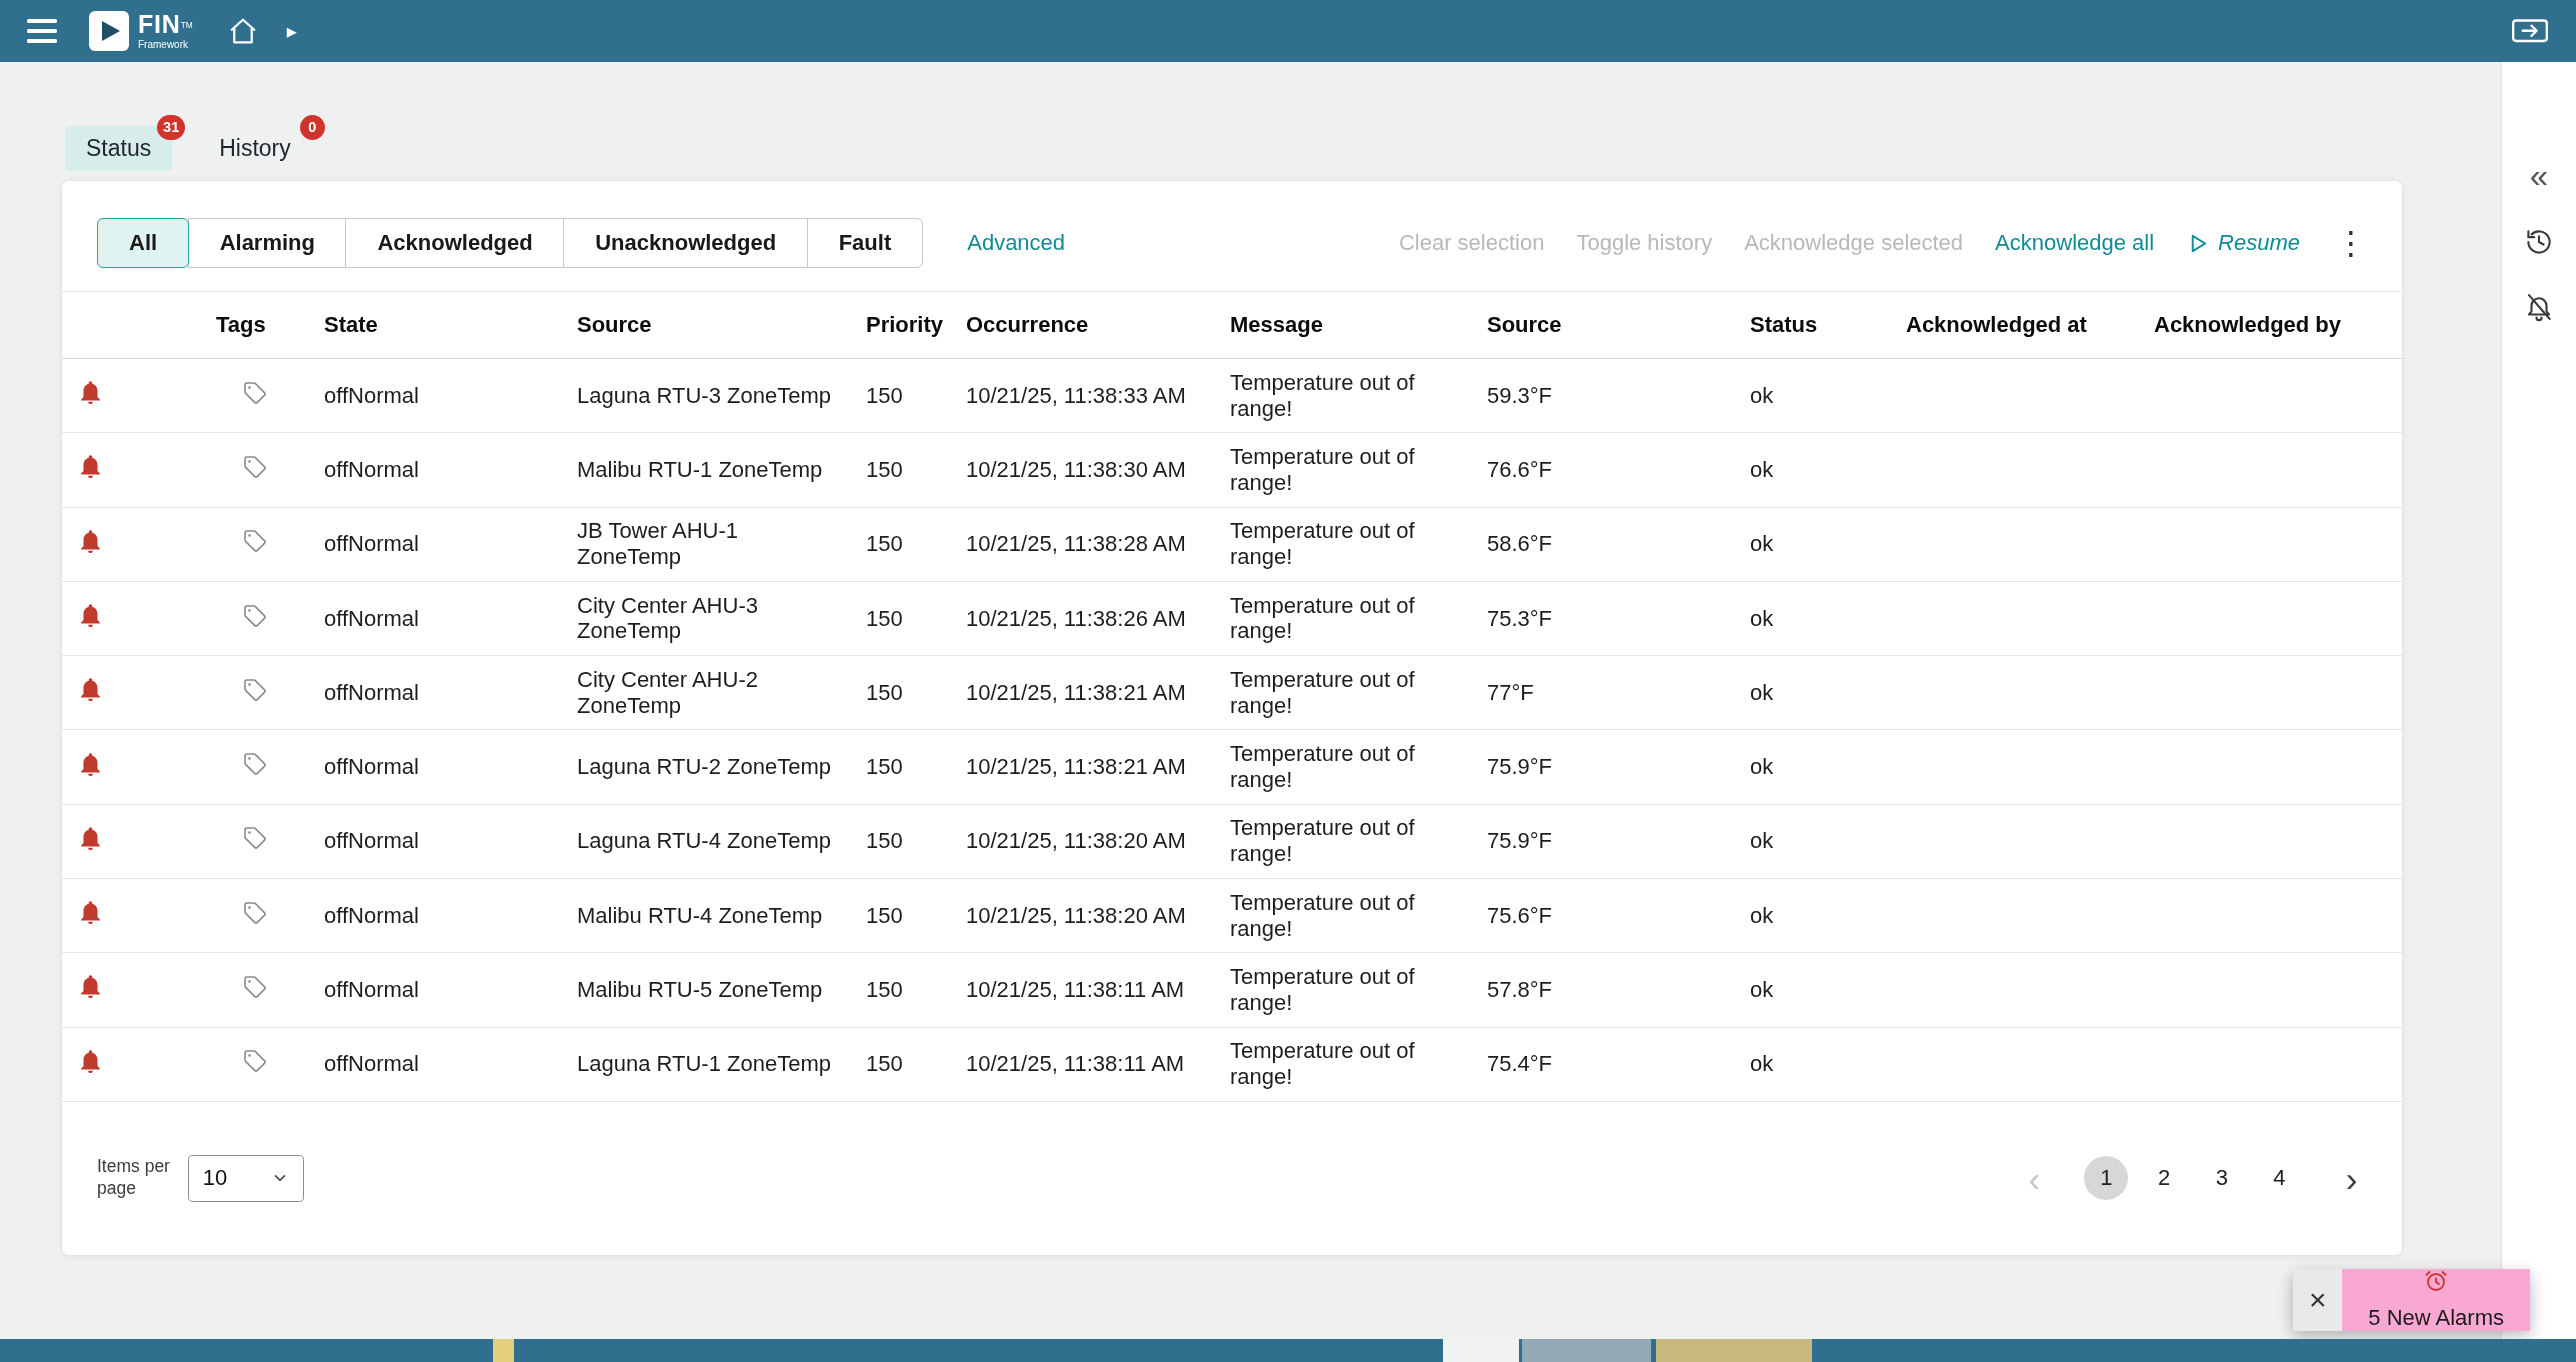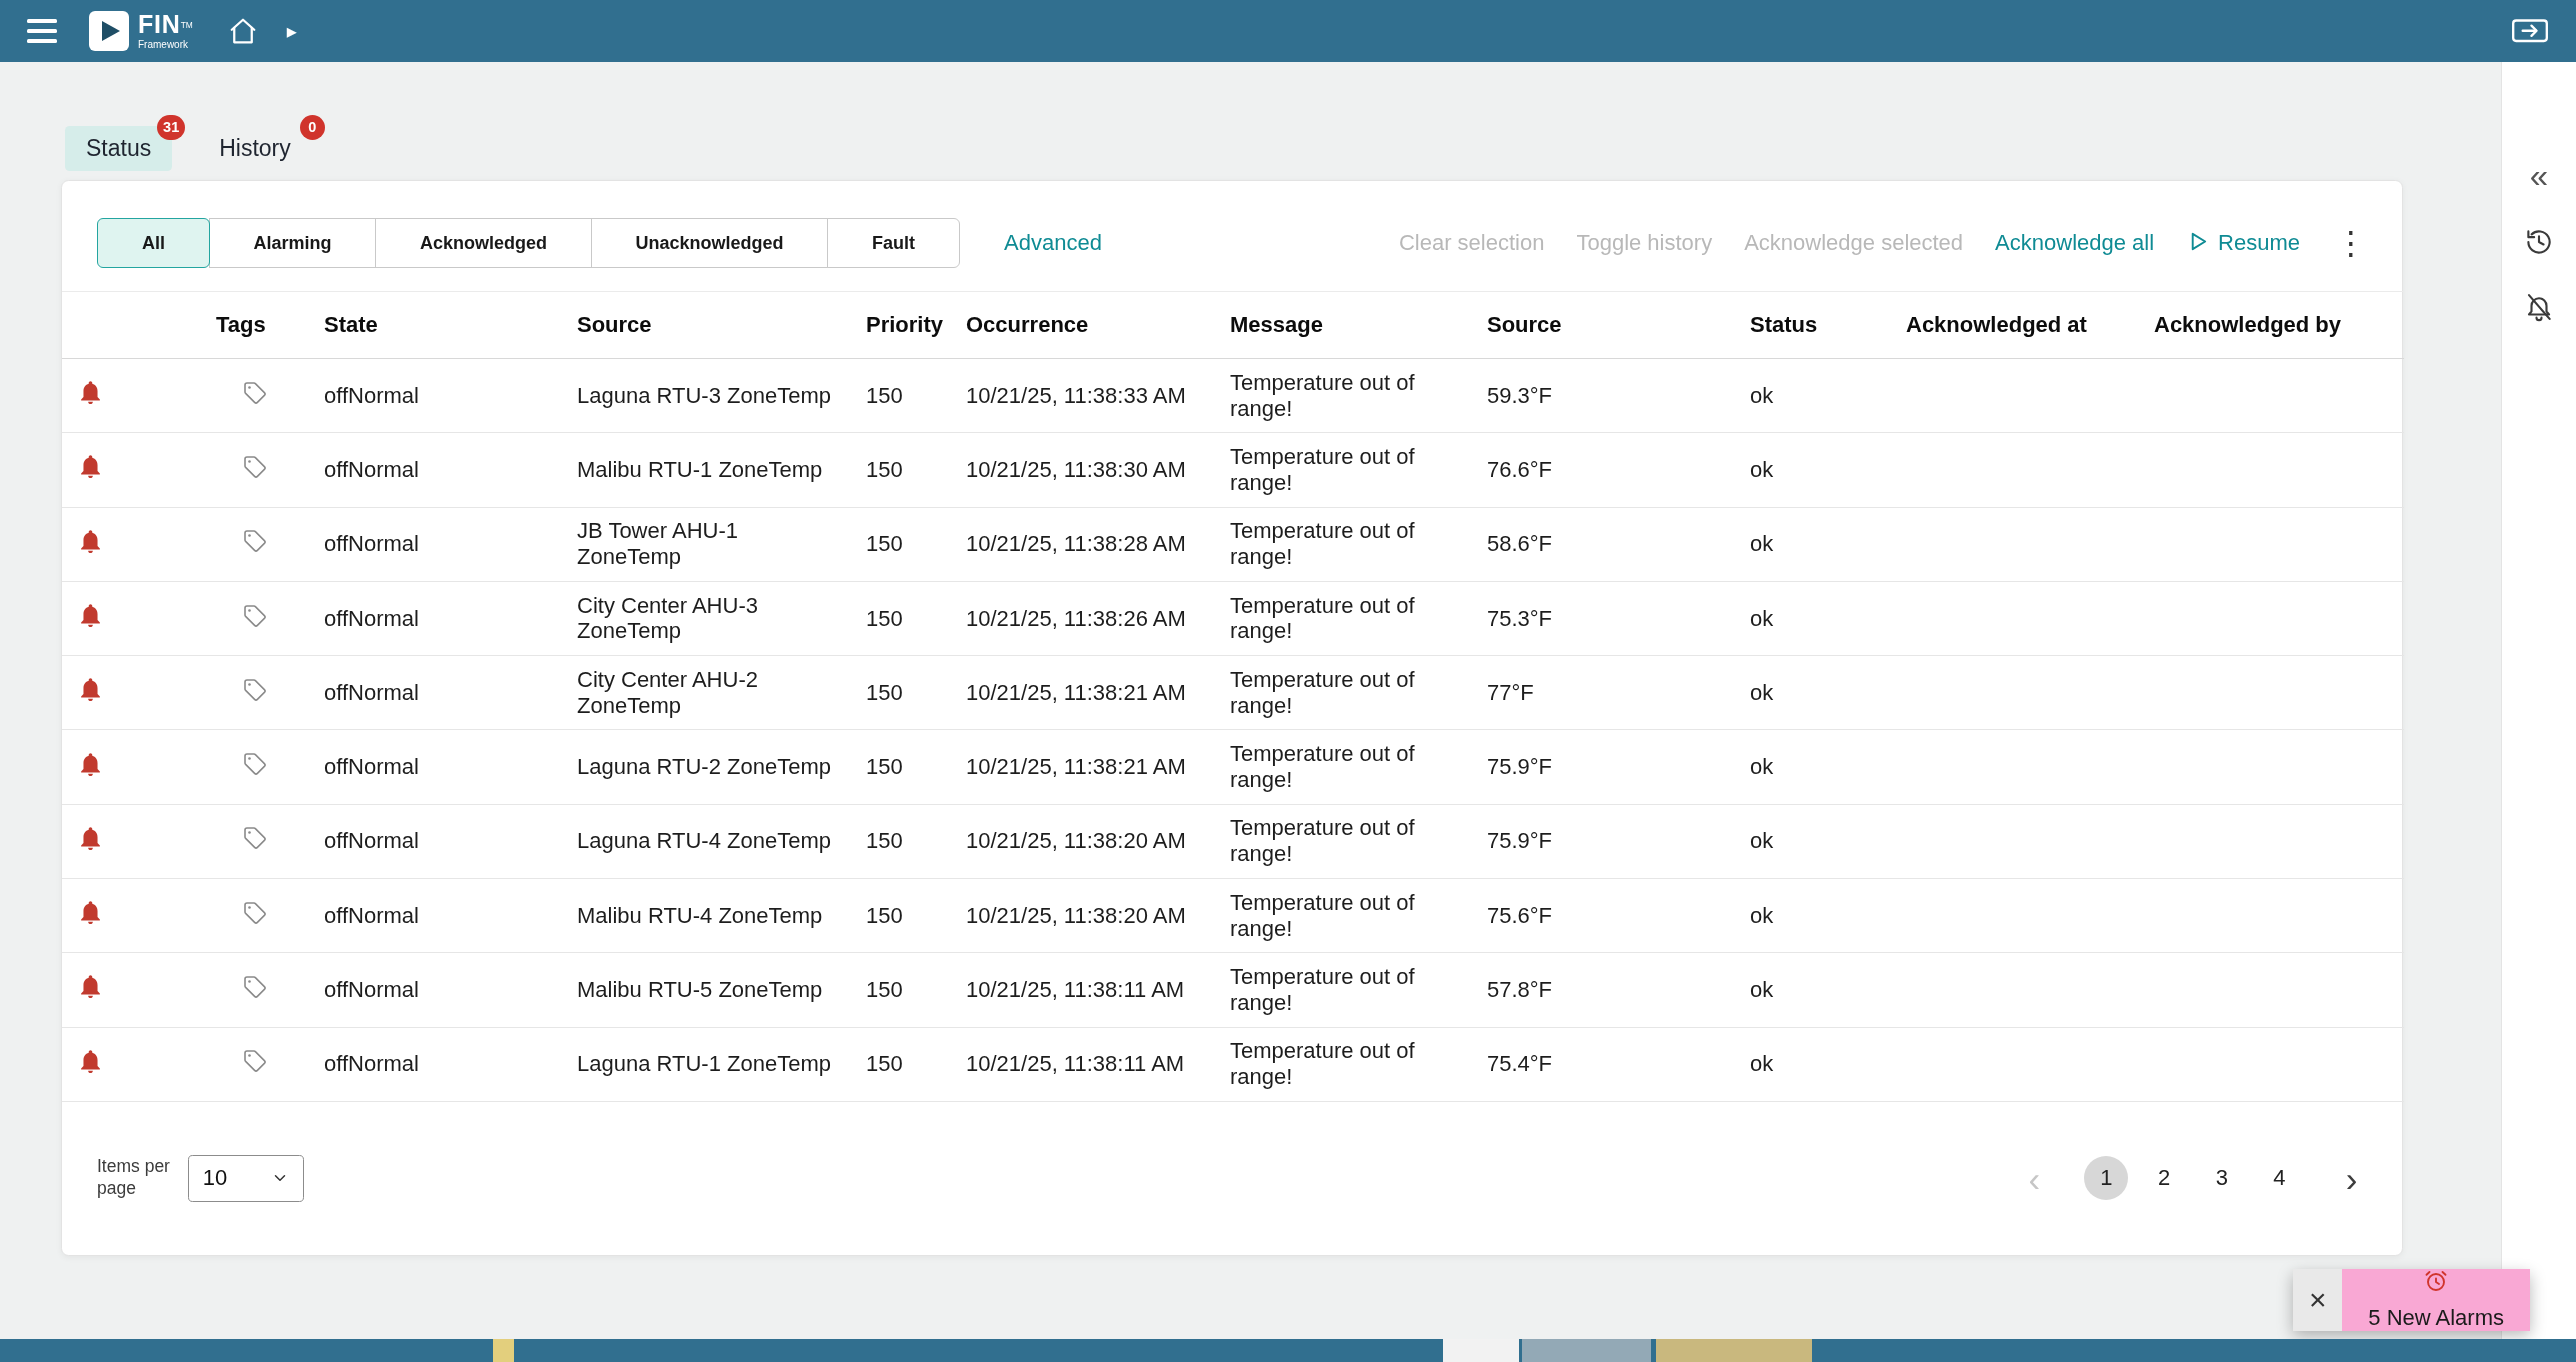--- a/index.html
+++ b/index.html
@@ -45,34 +45,34 @@
   .card {
     position:absolute; top:180px; left:61px; width:2342px;
     background:#fff; border:0.8px solid #e3e3e3; border-radius:7.6px;
     box-shadow:0 1.5px 6px rgba(0,0,0,0.05);
     padding:37px 0 53px;
   }
 
   .toolbar { display:flex; align-items:center; padding:0 35px; height:50px; }
   .filter-group { display:flex; }
   .filter-btn {
-    height:50px; padding:0 44px; background:#fff; border:1.5px solid #c9c9c9; margin-left:-1.5px;
-    font-size:18px; font-weight:bold; color:#191919; display:flex; align-items:center; cursor:pointer;
+    height:50px; padding:0 31px; background:#fff; border:1.5px solid #c9c9c9; margin-left:-1.5px;
+    font-size:22px; font-weight:bold; color:#191919; display:flex; align-items:center; cursor:pointer;
     white-space:nowrap;
   }
   .filter-btn:first-child { margin-left:0; border-radius:6px 0 0 6px; }
   .filter-btn:last-child { border-radius:0 6px 6px 0; }
   .filter-btn.active { background:#dff4f0; border-color:#23a5a0; position:relative; z-index:1; border-radius:6px; }
   .advanced { margin-left:44px; color:#0f8b94; font-size:22px; cursor:pointer; }
 
   .actions { margin-left:auto; display:flex; align-items:center; gap:32px; font-size:22px; white-space:nowrap; }
   .action { cursor:pointer; }
   .action.disabled { color:#b8b8b8; }
   .action.enabled { color:#0f8b94; }
-  .resume { display:flex; gap:9px; }
+  .resume { display:flex; align-items:center; gap:9px;font-style:italic; }
   .kebab { font-size:32px; color:#333; cursor:pointer; line-height:1; margin-left:3px; }
 
   
   table.alarm-table { width:100%; border-collapse:collapse; table-layout:fixed; margin-top:23px; font-size:22px; }
   .alarm-table thead th {
     text-align:left; font-weight:bold; color:#0c0c0c; padding:20px 15px;
     border-top:0.8px solid #ebebeb; border-bottom:0.8px solid #d8d8d8; white-space:nowrap;
   }
   .alarm-table tbody td {
     padding:10.7px 15px; border-bottom:0.8px solid #e6e6e6; vertical-align:middle; line-height:1.18;

